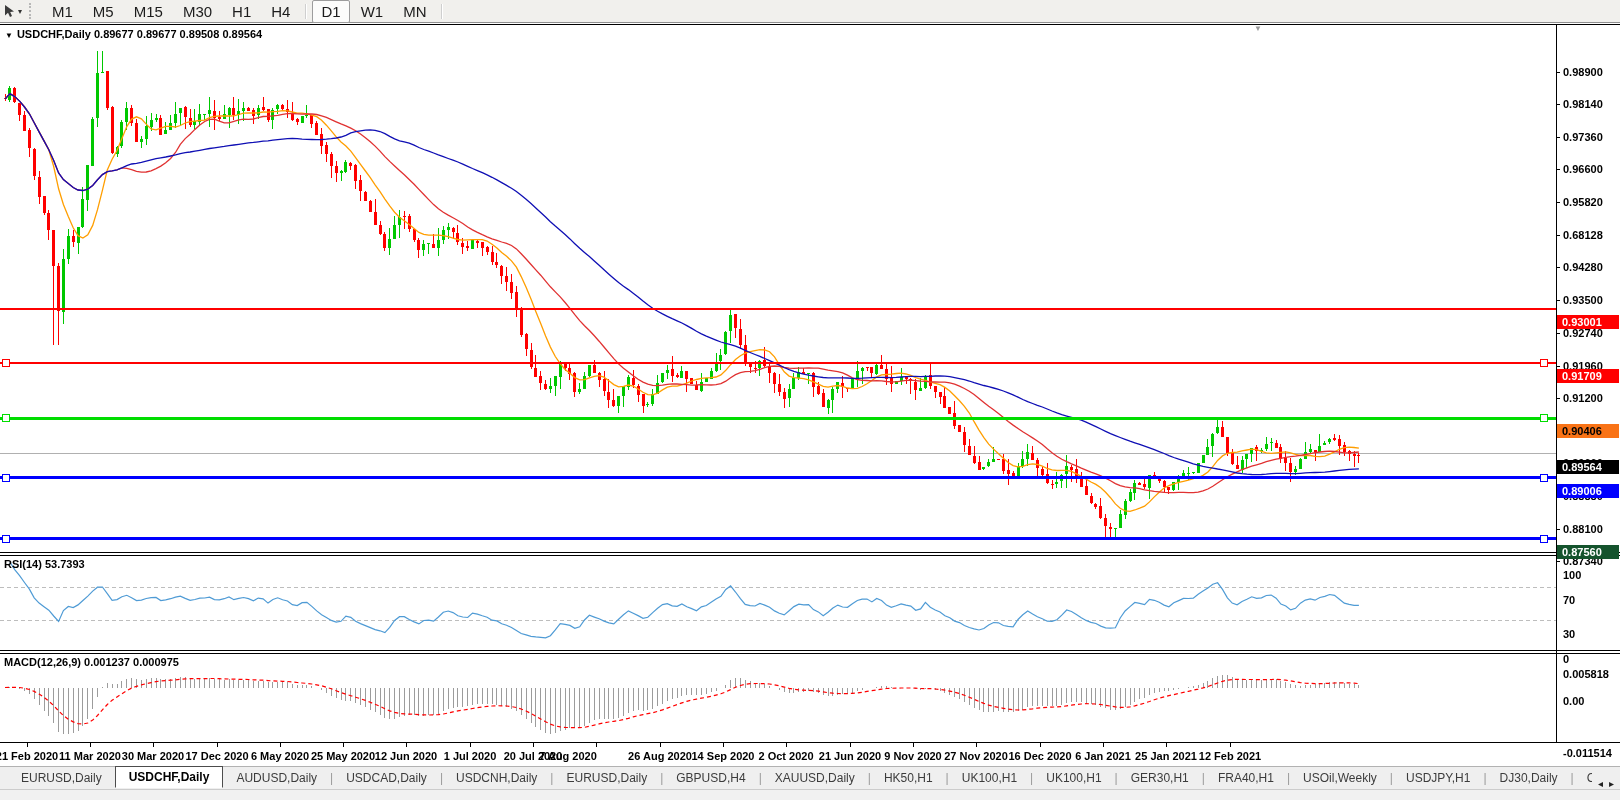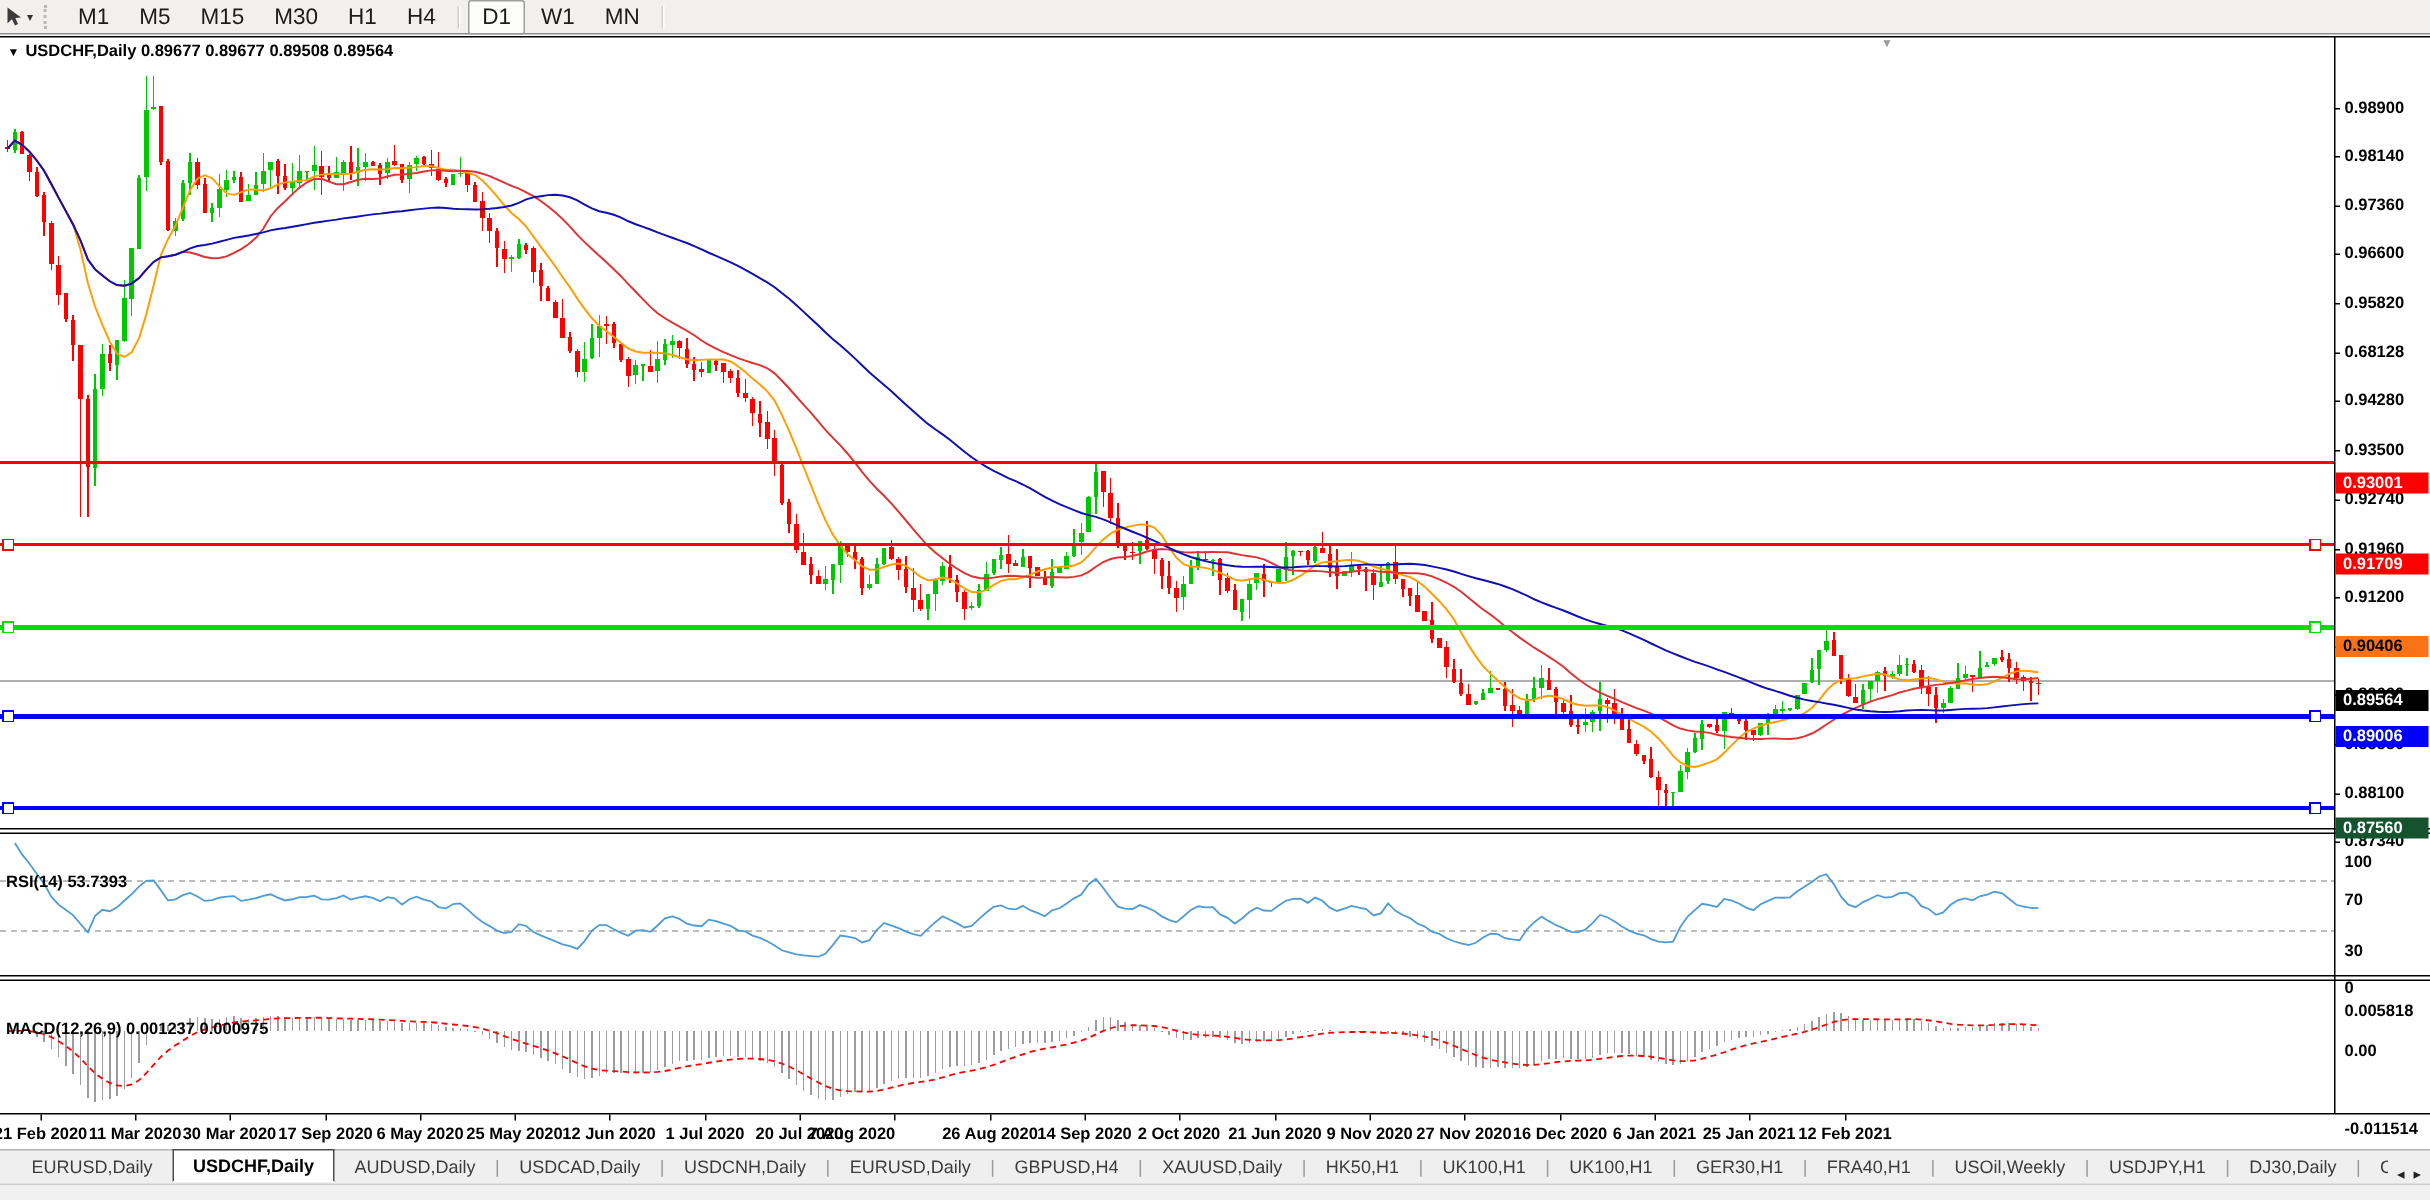--- a/index.html
+++ b/index.html
@@ -20,21 +20,21 @@
   
   .chart-area{position:absolute;left:0;top:24px;width:1620px;height:742px;background:#fff;}
   .hborder{position:absolute;left:0;width:1620px;height:1px;background:#000;z-index:6;}
   .vaxis-line{position:absolute;left:1556px;top:0;width:1px;height:718px;background:#000;z-index:6;}
   #mainsvg{position:absolute;left:0;top:0;width:1556px;height:528px;}
   #rsisvg{position:absolute;left:0;top:531px;width:1556px;height:95px;}
   #macdsvg{position:absolute;left:0;top:629px;width:1556px;height:89px;}
   .chart-title{position:absolute;left:5px;top:4px;font-size:11px;font-weight:700;color:#000;z-index:5;}
   .chart-title .tri{font-size:8px;margin-right:4px;}
   .shift-marker{position:absolute;left:1254px;top:0px;color:#9a9a9a;font-size:8px;z-index:5;}
-  .panel-label{position:absolute;left:4px;font-size:11px;font-weight:700;color:#000;z-index:5;margin-top:24px;}
+  .panel-label{position:absolute;left:4px;font-size:11px;font-weight:700;color:#000;z-index:5;}
   #rsilabel{top:534px;}
   #macdlabel{top:632px;}
 
   
   .paxis{position:absolute;left:1556px;top:13px;width:64px;height:767px;z-index:7;}
   .ptick{position:absolute;left:7px;font-size:11px;font-weight:700;color:#000;height:12px;line-height:12px;white-space:nowrap;}
   .ptickdash{position:absolute;left:0;width:4px;height:1px;background:#000;}
   .pbox{position:absolute;left:1px;width:62px;height:14px;line-height:14px;font-size:11px;font-weight:700;
         padding-left:5px;box-sizing:border-box;white-space:nowrap;z-index:8;}
 
@@ -1019,21 +1019,21 @@
         <div class="ptick" style="top:710px">-0.011514</div>
       </div>
     <div id="xaxis" class="xaxis">
         <div class="xtick" style="left:27px"></div>
         <div class="xlabel" style="left:27px">21 Feb 2020</div>
         <div class="xtick" style="left:90px"></div>
         <div class="xlabel" style="left:90px">11 Mar 2020</div>
         <div class="xtick" style="left:153px"></div>
         <div class="xlabel" style="left:153px">30 Mar 2020</div>
         <div class="xtick" style="left:217px"></div>
-        <div class="xlabel" style="left:217px">17 Sep 2020</div>
+        <div class="xlabel" style="left:217px">17 Dec 2020</div>
         <div class="xtick" style="left:280px"></div>
         <div class="xlabel" style="left:280px">6 May 2020</div>
         <div class="xtick" style="left:343px"></div>
         <div class="xlabel" style="left:343px">25 May 2020</div>
         <div class="xtick" style="left:406px"></div>
         <div class="xlabel" style="left:406px">12 Jun 2020</div>
         <div class="xtick" style="left:470px"></div>
         <div class="xlabel" style="left:470px">1 Jul 2020</div>
         <div class="xtick" style="left:533px"></div>
         <div class="xlabel" style="left:533px">20 Jul 2020</div>

